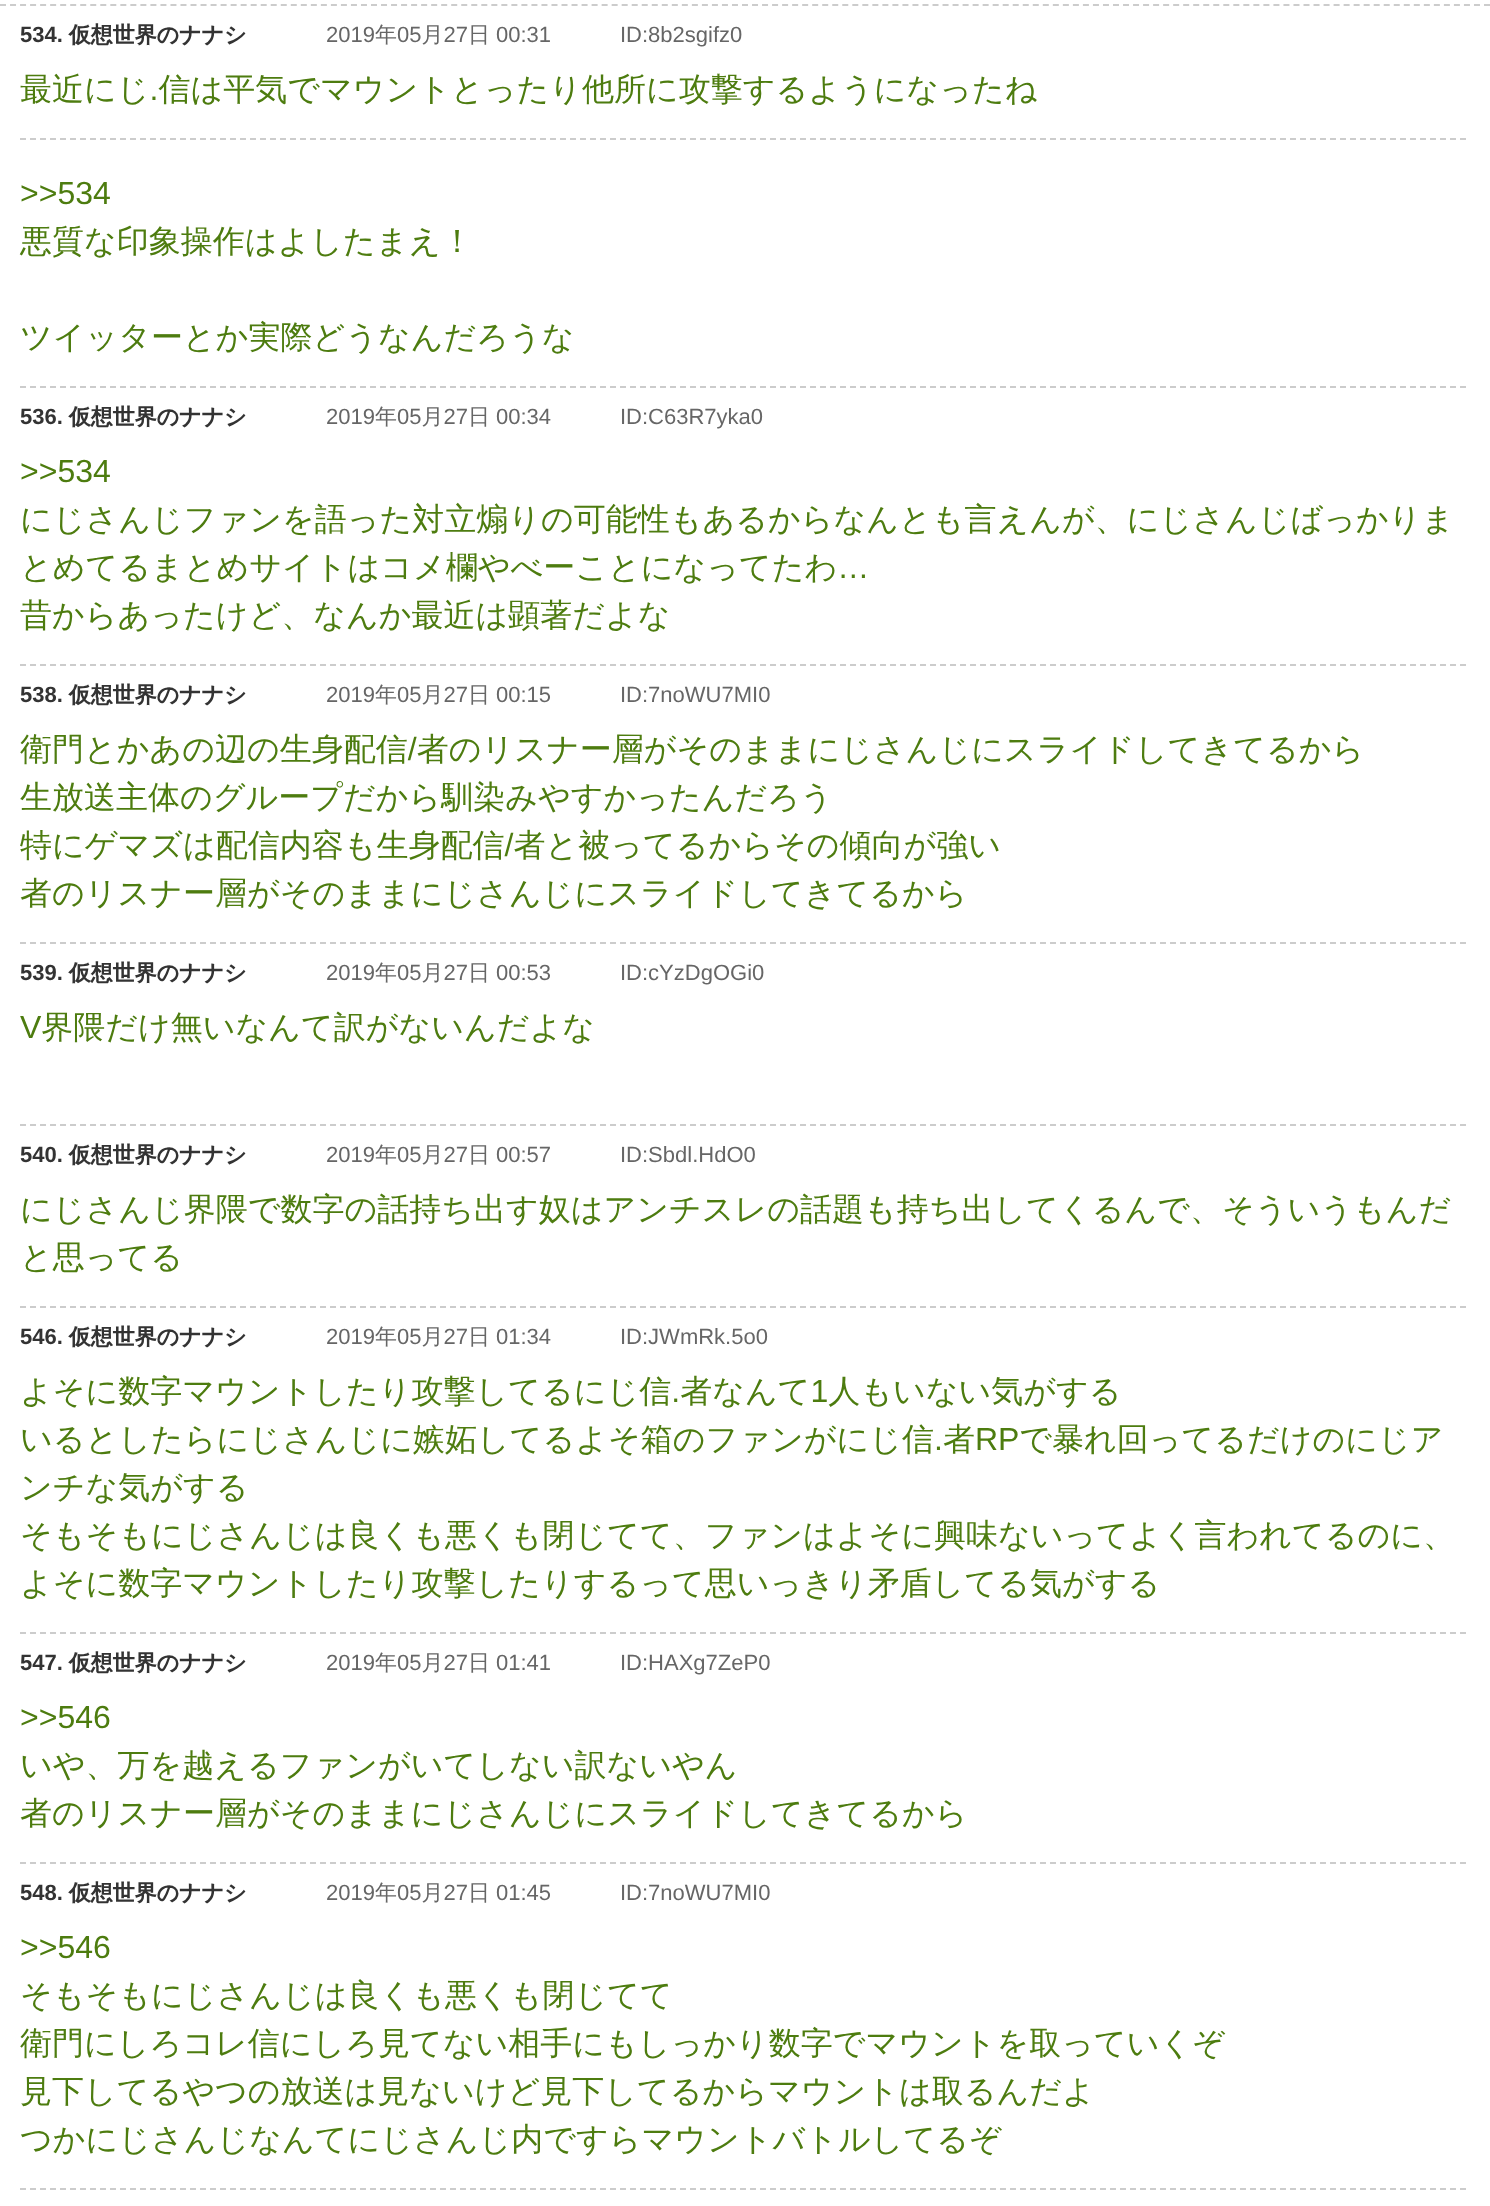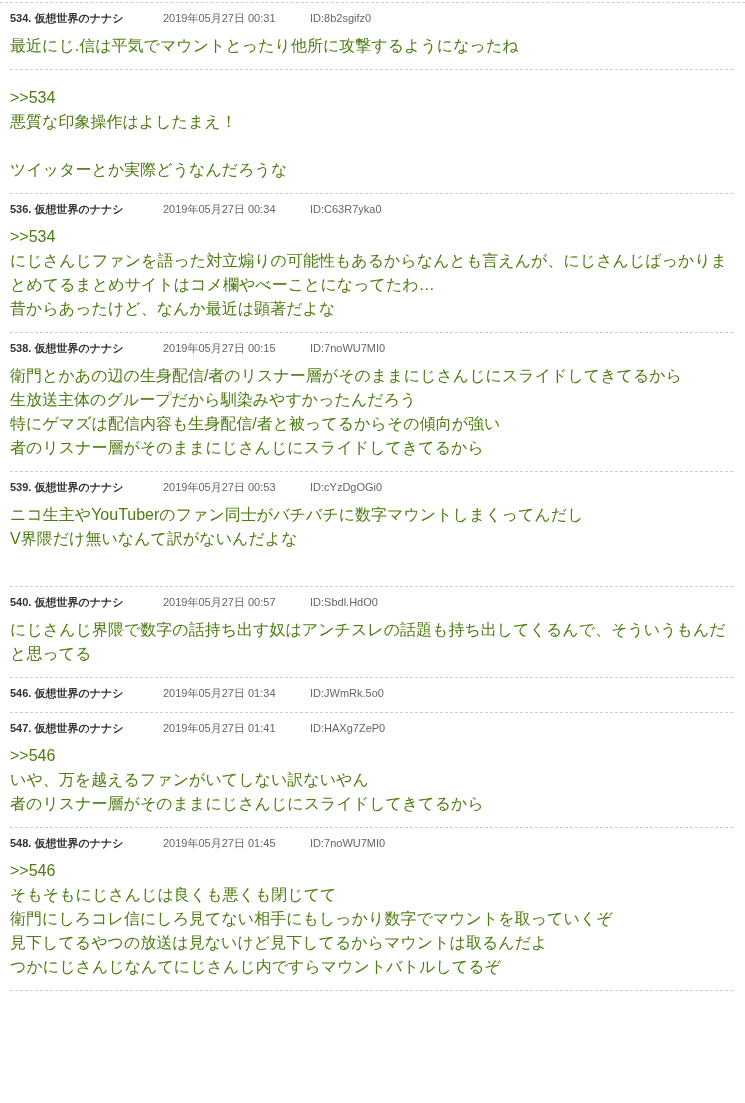--- a/index.html
+++ b/index.html
@@ -97,39 +97,43 @@
         <div class="line">特にゲマズは配信内容も生身配信/者と被ってるからその傾向が強い</div>
         <div class="line">者のリスナー層がそのままにじさんじにスライドしてきてるから</div>
       </div>
   </div>
 
   <div class="comment">
     <div class="comment-header">
       <span class="c-numname"><span class="c-num">539.</span> <span class="c-name">仮想世界のナナシ</span></span><span class="c-date">2019年05月27日 00:53</span><span class="c-id">ID:cYzDgOGi0</span>
     </div>
     <div class="comment-body">
-        <div class="line">ニコ生主やYouTuberのファン同士がバチバチに数字マウントしまくってんだし</div>
         <div class="line">V界隈だけ無いなんて訳がないんだよな</div>
         <div class="line">&nbsp;</div>
       </div>
   </div>
 
   <div class="comment">
     <div class="comment-header">
       <span class="c-numname"><span class="c-num">540.</span> <span class="c-name">仮想世界のナナシ</span></span><span class="c-date">2019年05月27日 00:57</span><span class="c-id">ID:Sbdl.HdO0</span>
     </div>
     <div class="comment-body">
         <div class="line">にじさんじ界隈で数字の話持ち出す奴はアンチスレの話題も持ち出してくるんで、そういうもんだと思ってる</div>
       </div>
   </div>
 
   <div class="comment">
     <div class="comment-header">
       <span class="c-numname"><span class="c-num">546.</span> <span class="c-name">仮想世界のナナシ</span></span><span class="c-date">2019年05月27日 01:34</span><span class="c-id">ID:JWmRk.5o0</span>
     </div>
+    <div class="comment-body">
+        <div class="line">よそに数字マウントしたり攻撃してるにじ信.者なんて1人もいない気がする</div>
+        <div class="line">いるとしたらにじさんじに嫉妬してるよそ箱のファンがにじ信.者RPで暴れ回ってるだけのにじアンチな気がする</div>
+        <div class="line">そもそもにじさんじは良くも悪くも閉じてて、ファンはよそに興味ないってよく言われてるのに、よそに数字マウントしたり攻撃したりするって思いっきり矛盾してる気がする</div>
+      </div>
   </div>
 
   <div class="comment">
     <div class="comment-header">
       <span class="c-numname"><span class="c-num">547.</span> <span class="c-name">仮想世界のナナシ</span></span><span class="c-date">2019年05月27日 01:41</span><span class="c-id">ID:HAXg7ZeP0</span>
     </div>
     <div class="comment-body">
         <div class="line">&gt;&gt;546</div>
         <div class="line">いや、万を越えるファンがいてしない訳ないやん</div>
         <div class="line">者のリスナー層がそのままにじさんじにスライドしてきてるから</div>

